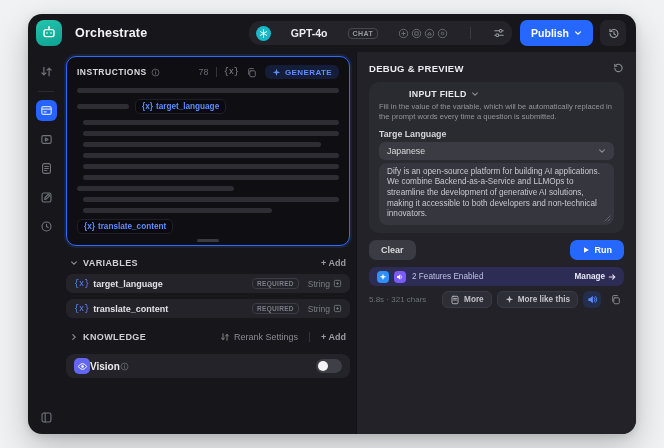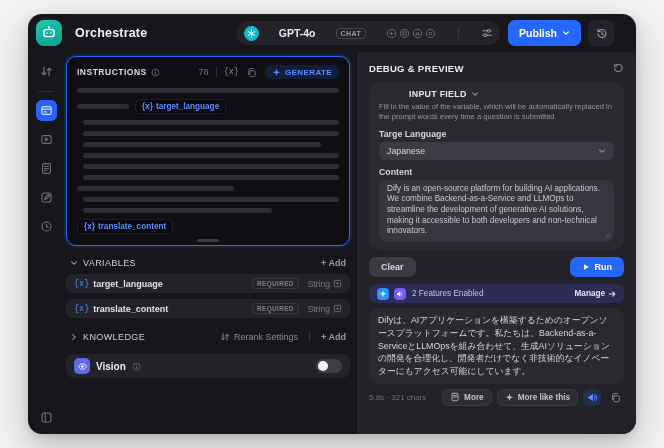--- a/index.html
+++ b/index.html
@@ -1,21 +1,21 @@
 <!DOCTYPE html>
 <html><head>
 <meta charset="utf-8">
 <style>
   * { margin:0; padding:0; box-sizing:border-box; }
   html,body { width:664px; height:448px; background:#f1f2f4; font-family:"Liberation Sans", sans-serif; overflow:hidden; }
   .stage { position:relative; width:664px; height:448px; }
   .window { position:absolute; left:28px; top:14px; width:608px; height:420px; background:#17171b; border-radius:14px; box-shadow:0 14px 34px rgba(0,0,0,.22), 0 2px 8px rgba(0,0,0,.12); overflow:hidden; }
 
   
-  .topbar { position:absolute; left:0; top:0; right:12px; height:38px; display:flex; align-items:center; padding:0 10px 0 8px; }
+  .topbar { position:absolute; left:0; top:0; right:0; height:38px; display:flex; align-items:center; padding:0 10px 0 8px; }
   .app-icon { width:26px; height:26px; border-radius:8px; background:linear-gradient(160deg,#23c5ad,#0ea091); display:flex; align-items:center; justify-content:center; flex:0 0 auto; }
   .app-title { margin-left:13px; font-size:12.5px; font-weight:700; color:#f4f4f6; letter-spacing:.2px; }
   .spacer { flex:1; }
   .model-pill { height:24px; background:#232329; border-radius:11px; display:flex; align-items:center; gap:20px; padding:0 7px; }
   .model-logo { width:15px; height:15px; border-radius:50%; background:#18b8c9; display:flex; align-items:center; justify-content:center; }
   .model-name { font-size:10.5px; font-weight:700; color:#ececef; }
   .mode-badge { font-size:7px; font-weight:700; letter-spacing:.4px; color:#9a9aa3; border:1px solid #47474f; border-radius:4px; padding:1px 4px; }
   .cap-icons { display:flex; gap:2px; align-items:center; color:#6d6d77; }
   .pill-divider { width:1px; height:12px; background:#3a3a42; margin:0 2px; }
   .publish-btn { margin-left:8px; height:26px; background:#2667ff; border-radius:7px; display:flex; align-items:center; gap:5px; padding:0 11px; color:#fff; font-size:10.5px; font-weight:700; cursor:pointer; }
@@ -39,32 +39,32 @@
   .ins-div { width:1px; height:10px; background:#34343c; margin:0 3px; }
   .varref { font-size:8.5px; color:#8a8a92; font-family:"Liberation Mono", monospace; }
   .generate-btn { margin-left:4px; display:flex; align-items:center; gap:4px; background:rgba(58,111,255,.16); border-radius:6px; padding:2.5px 7px; color:#5f8cff; font-size:8px; font-weight:800; letter-spacing:.4px; cursor:pointer; }
   .skel-wrap { margin-top:9px; display:flex; flex-direction:column; gap:6px; }
   .skel { height:5px; border-radius:2.5px; background:#2d2d33; }
   .skel-row { display:flex; align-items:center; gap:6px; }
   .var-tag { display:inline-flex; align-items:center; gap:3px; background:#0a0a0e; border:1px solid #1f1f27; border-radius:5px; padding:2px 6px; font-size:8.2px; color:#5f8cff; font-weight:600; }
   .drag-handle { position:absolute; bottom:3px; left:50%; transform:translateX(-50%); width:22px; height:3px; border-radius:2px; background:#3a3a42; cursor:row-resize; }
 
   .sect-head { display:flex; align-items:center; gap:5px; margin-top:12px; padding:0 4px; }
-  .sect-title { font-size:9px; font-weight:400; letter-spacing:.4px; color:#cfcfd4; }
+  .sect-title { font-size:9px; font-weight:700; letter-spacing:.4px; color:#cfcfd4; }
   .add-label { font-size:9px; font-weight:700; color:#9a9aa3; cursor:pointer; }
   .rerank { display:flex; align-items:center; gap:4px; color:#8a8a92; font-size:9px; cursor:pointer; }
   .head-div { width:1px; height:10px; background:#34343c; margin:0 6px; }
   .chev { color:#8a8a92; display:flex; align-items:center; }
 
   .var-row { margin-top:6px; height:19px; background:#232329; border-radius:7px; display:flex; align-items:center; gap:4px; padding:0 8px; cursor:pointer; }
   .var-name { font-size:9px; color:#e2e2e6; font-weight:600; }
   .req-badge { font-size:6.5px; font-weight:700; letter-spacing:.3px; color:#7c7c86; border:1px solid #3c3c45; border-radius:4px; padding:1px 4px; }
   .type-label { font-size:8.5px; color:#7c7c86; margin-left:5px; display:flex; align-items:center; gap:3px; }
 
-  .vision-row { margin-top:12px; height:24px; background:#232329; border-radius:8px; display:flex; align-items:center; gap:6px; padding:0 8px; }
+  .vision-row { margin-top:12px; height:24px; background:#232329; border-radius:8px; display:flex; align-items:center; gap:0; padding:0 8px; }
   .vision-ico { width:16px; height:16px; border-radius:5px; background:#6366f1; display:flex; align-items:center; justify-content:center; color:#fff; }
   .vision-label { font-size:10px; font-weight:700; color:#ececef; }
   .toggle { width:26px; height:14px; border-radius:7px; background:#3f3f47; position:relative; cursor:pointer; }
   .toggle .knob { position:absolute; left:2px; top:2px; width:10px; height:10px; border-radius:50%; background:#f4f4f6; }
 
   
   .rightcol { position:absolute; left:328px; top:38px; right:0; bottom:0; background:#222228; border-left:1px solid rgba(0,0,0,.45); border-radius:0 0 12px 0; padding:10px 12px; }
   .dbg-head { display:flex; align-items:center; }
   .dbg-title { font-size:9.5px; font-weight:700; letter-spacing:.3px; color:#ececef; }
   .refresh-btn { margin-left:auto; color:#8a8a92; display:flex; cursor:pointer; }
@@ -377,21 +377,20 @@
         <div class="select">
           <span class="select-value">Japanese</span>
           <span class="spacer"></span>
           <span class="chev">
             <svg width="8" height="8" viewBox="0 0 10 10" fill="none" stroke="currentColor" stroke-width="1.4" stroke-linecap="round">
                 <path d="M2 3.5l3 3 3-3"></path>
               </svg>
           </span>
         </div>
 
-        <div class="fld-label">Content</div>
         <div class="textarea">
           <span>Dify is an open-source platform for building AI applications. We combine Backend-as-a-Service and LLMOps to streamline the development of generative AI solutions, making it accessible to both developers and non-technical innovators.</span>
           <span class="resize-ico">
             <svg width="7" height="7" viewBox="0 0 8 8" stroke="currentColor" stroke-width="1" stroke-linecap="round">
                 <path d="M7 1 1 7M7 4.5 4.5 7"></path>
               </svg>
           </span>
         </div>
       </div>
 
@@ -420,23 +419,20 @@
         <span class="feat-text">2 Features Enabled</span>
         <span class="manage">
           <span>Manage</span>
           <svg width="8" height="8" viewBox="0 0 10 10" fill="none" stroke="currentColor" stroke-width="1.3" stroke-linecap="round">
               <path d="M1.5 5h7M5.8 2.3 8.5 5 5.8 7.7"></path>
             </svg>
         </span>
       </div>
 
 
-      <div class="out-bubble">
-        <span>Difyは、AIアプリケーションを構築するためのオープンソースプラットフォームです。私たちは、Backend-as-a-ServiceとLLMOpsを組み合わせて、生成AIソリューションの開発を合理化し、開発者だけでなく非技術的なイノベーターにもアクセス可能にしています。</span>
-      </div>
 
       <div class="out-footer">
         <span class="out-stats">5.8s · 321 chars</span>
         <span class="spacer"></span>
         <span class="out-btn">
           <svg width="10" height="10" viewBox="0 0 14 14" fill="none" stroke="currentColor" stroke-width="1.2" stroke-linecap="round">
               <rect x="2.8" y="1.8" width="8.4" height="10.4" rx="1.6"></rect>
               <path d="M5 4.8h4M5 7h4"></path>
             </svg>
           <span>More</span>

